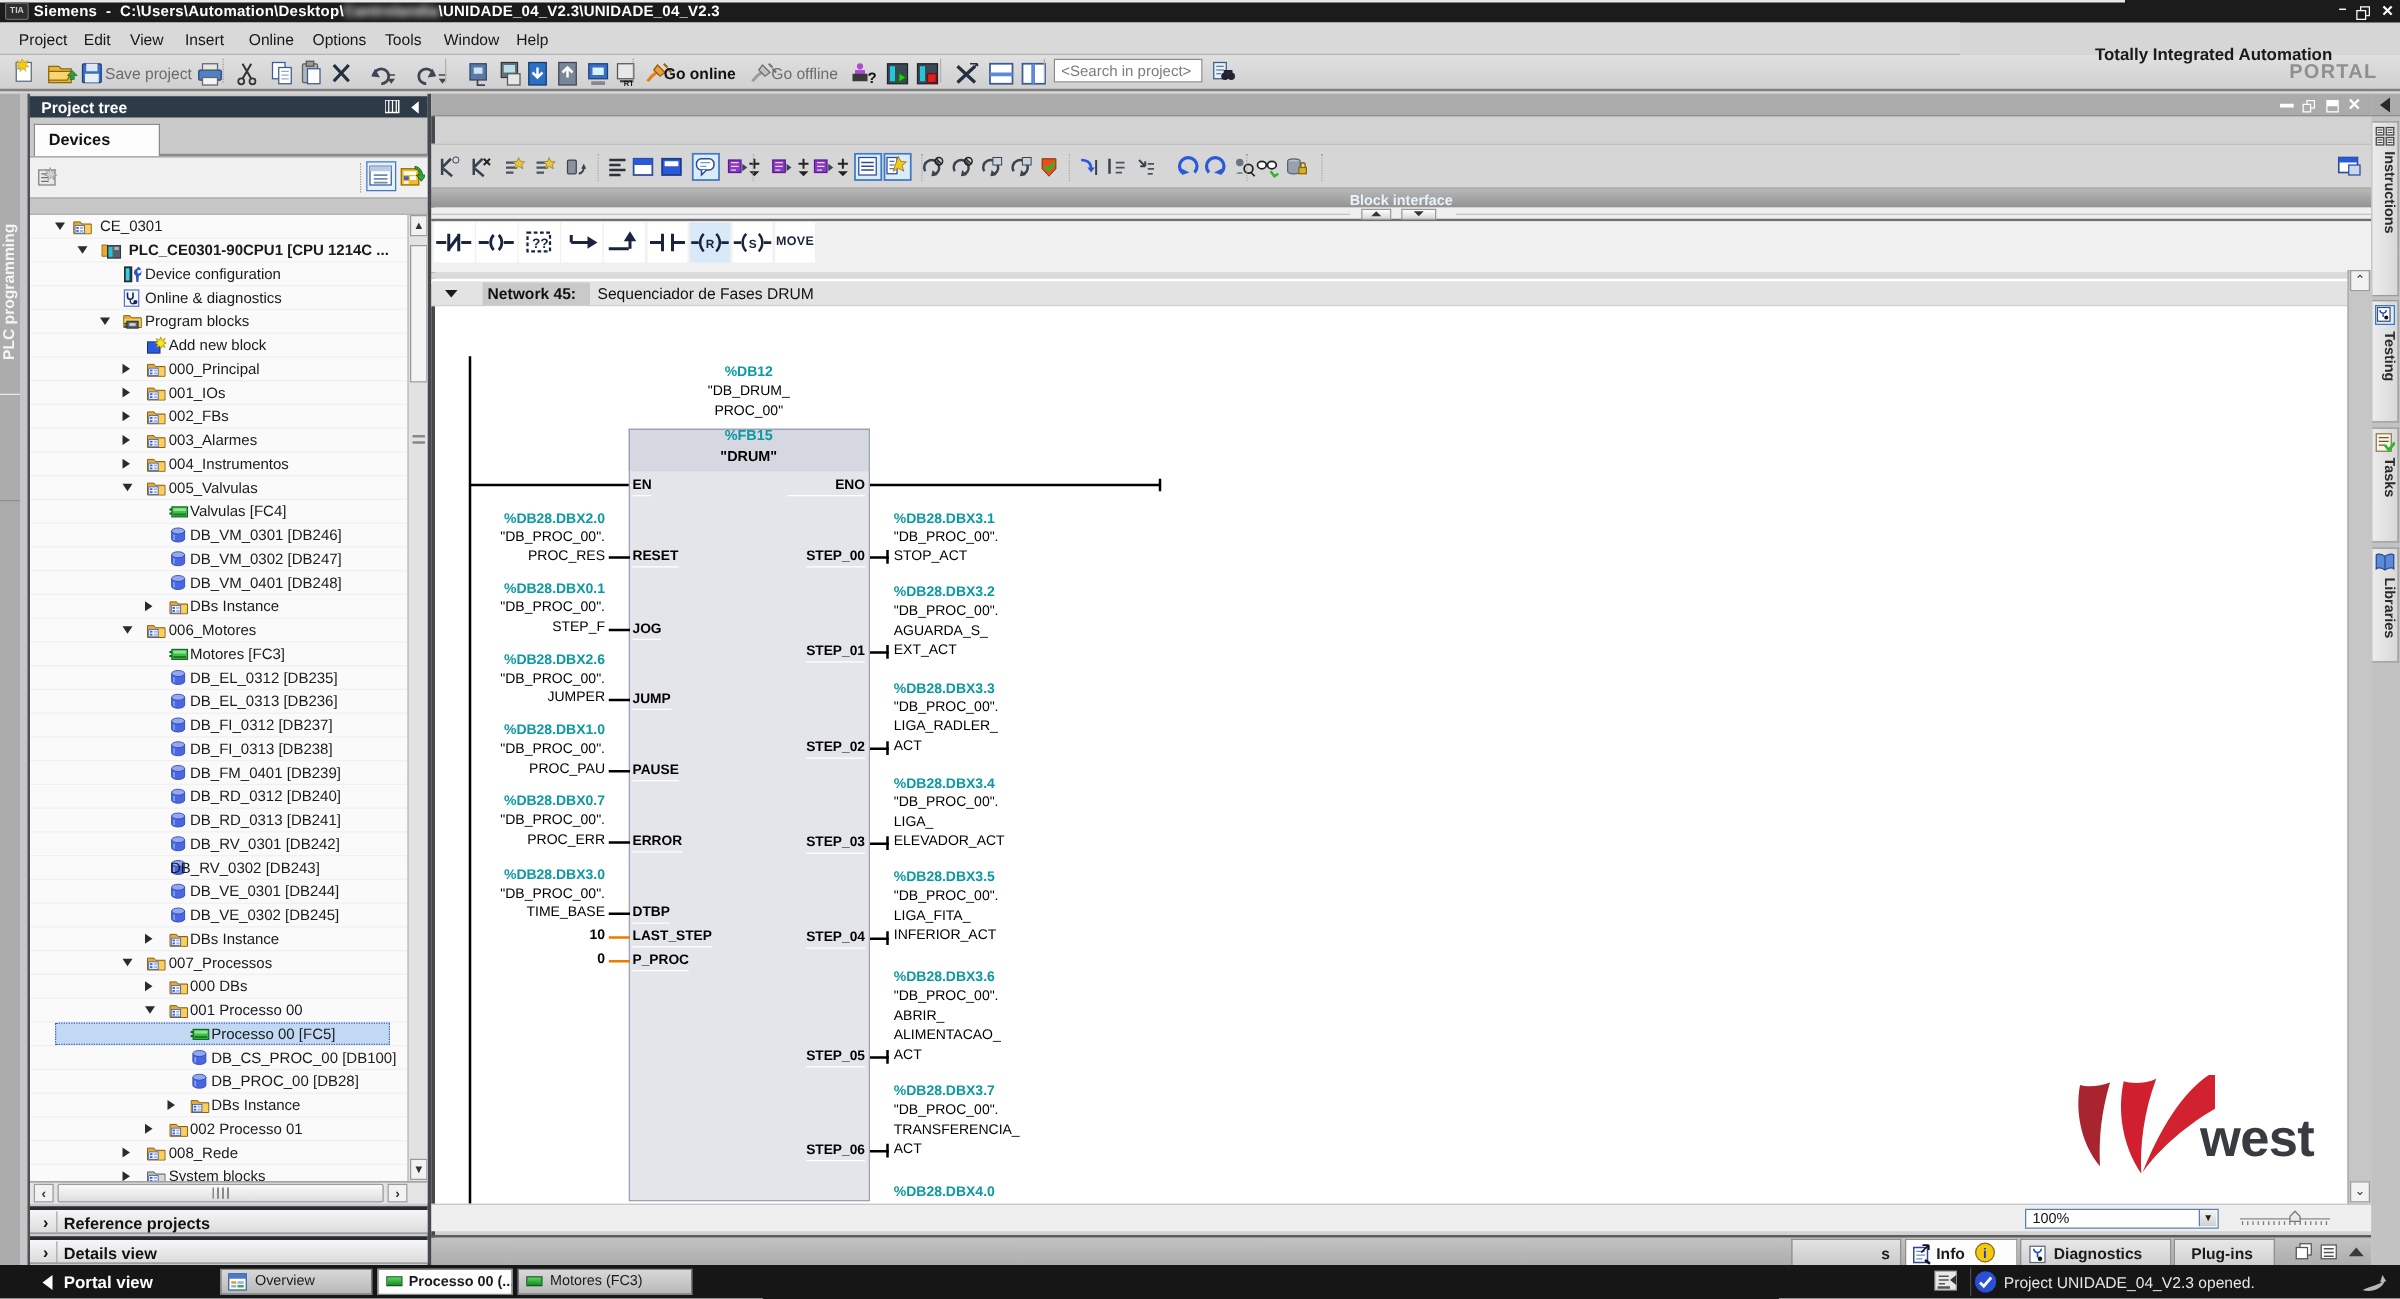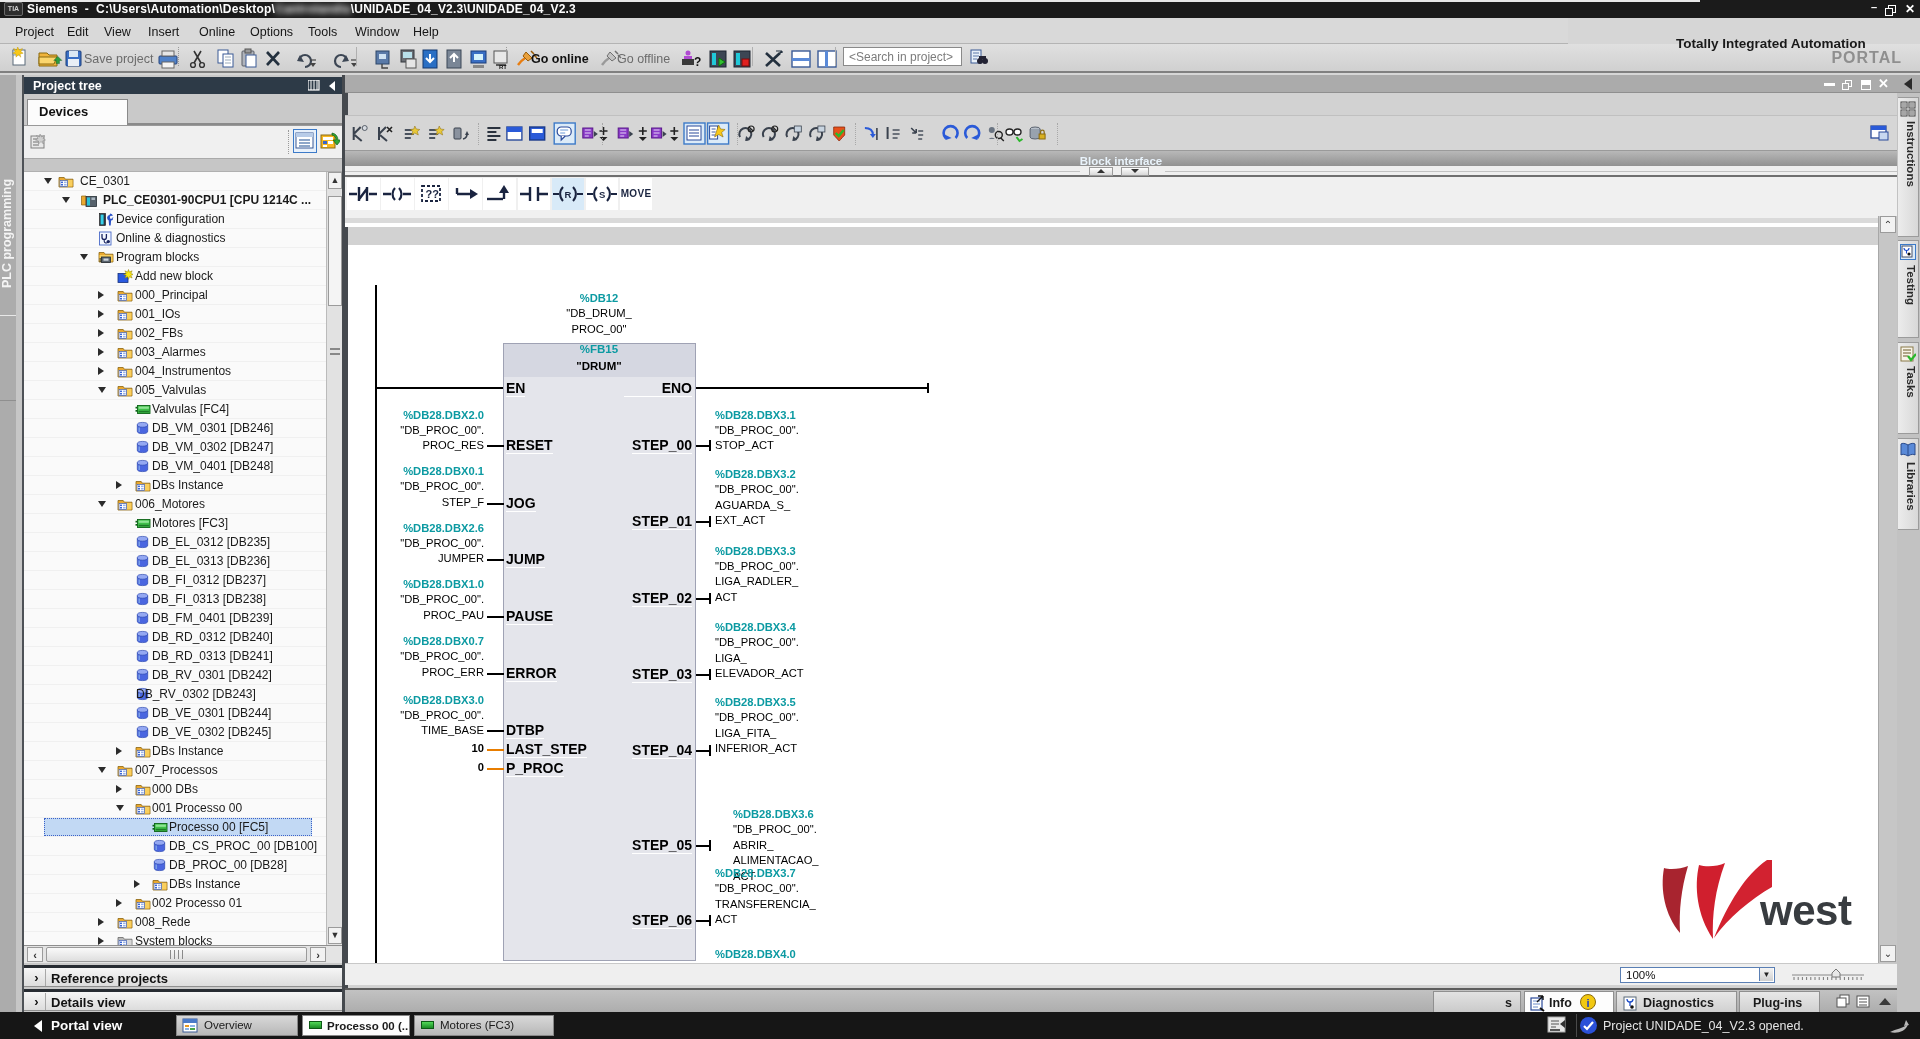--- a/index.html
+++ b/index.html
@@ -54,21 +54,21 @@
 #splitrow { position:absolute; left:0; top:91px; width:1552px; height:11px; background:#efefef; border-bottom:2px solid #6f6f6f; }
 #favbar { position:absolute; left:0; top:102px; width:1552px; height:41px; background:#f0f0f0; }
 #favgap { position:absolute; left:0; top:143px; width:1552px; height:5px; background:#dadada; }
 #whitegap { position:absolute; left:0; top:148px; width:1552px; height:4px; background:#fff; }
 #netrow { position:absolute; left:0; top:150px; width:1552px; height:20px; background:#e3e3e3; border-bottom:1px solid #cfcfcf; }
 #canvas { position:absolute; left:3px; top:170px; width:1530px; height:718px; background:#fff; }
 
 .teal { color:#0c9aa2; font-weight:bold; }
 .blue { color:#2134c4; font-weight:bold; }
 .lad { position:absolute; font-size:11.2px; color:#000; line-height:15.4px; white-space:nowrap; }
-.pin { position:absolute; font-size:14px; font-weight:bold; color:#000; border-bottom:1.5px solid #fff; line-height:14px; height:16px; }
+.pin { position:absolute; font-size:11px; font-weight:bold; color:#000; border-bottom:1.5px solid #fff; line-height:14px; height:16px; }
 .wire { position:absolute; background:#000; }
 .owire { position:absolute; background:#e87d00; }
 
 #zoomrow { position:absolute; left:0; top:888px; width:1552px; height:22px; background:#efefef; border-top:1px solid #c8c8c8; }
 #btabs { position:absolute; left:0; top:913px; width:1552px; height:24px; background:linear-gradient(#c2c2c2,#adadad); border-top:2px solid #5c5c5c; }
 .btab { position:absolute; top:1px; height:23px; background:linear-gradient(#e8e8e8,#cecece); border:1px solid #8f8f8f; border-bottom:none; font-size:12.5px; font-weight:bold; color:#1a1a1a; }
 
 #rstrip { position:absolute; left:1897px; top:75px; width:23px; height:937px; background:#c2c2c2; }
 .vtab { position:absolute; left:1px; width:21px; background:linear-gradient(90deg,#ececec,#d8d8d8); border:1px solid #9b9b9b; border-left:none; }
 .vtab .vt { position:absolute; left:2px; width:17px; color:#2a2a2a; font-size:11.5px; font-weight:bold; writing-mode:vertical-rl; text-align:left; }
@@ -1033,20 +1033,26 @@
             <path d="M11 9 a10 10 0 0 0 0 14 M21 9 a10 10 0 0 1 0 14" stroke="#1a2440" stroke-width="2" fill="none"></path>
             <text x="13" y="20" font-size="9.5" font-weight="bold" fill="#1a2440">S</text>
           </svg>
 </div>
 <div class="abs" style="left:274.8px;top:1px;width:32.5px;height:32px;background:#fff;">
 <div style="font-size:10px;font-weight:bold;color:#1a2440;text-align:center;margin-top:10px;letter-spacing:0.3px;">MOVE</div>
 </div>
 </div>
 <div id="favgap"></div>
 <div id="whitegap"></div>
+<div id="netrow">
+<div class="abs" style="left:11px;top:7px;width:0;height:0;border-left:5px solid transparent;border-right:5px solid transparent;border-top:6px solid #1a1a1a;"></div>
+<div class="abs" style="left:41px;top:1px;width:86px;height:18px;background:#c9c9c9;"></div>
+<span class="abs" style="left:45px;top:3px;font-size:12.5px;font-weight:bold;color:#111;">Network 45:</span>
+<span class="abs" style="left:133px;top:3px;font-size:12.5px;color:#111;">Sequenciador de Fases DRUM</span>
+</div>
 <div id="canvas">
 <div class="wire" style="left:26.5px;top:40px;width:2px;height:678px;"></div>
 <div class="lad" style="left:151px;top:46px;width:200px;text-align:center;"><span class="teal">%DB12</span><br>"DB_DRUM_<br>PROC_00"</div>
 <div class="abs" style="left:154.5px;top:97.5px;width:193px;height:618px;background:#e4e5eb;border:1px solid #9fa2b4;"></div>
 <div class="abs" style="left:154.5px;top:97.5px;width:193px;height:34.5px;background:#d5d7e1;border:1px solid #9fa2b4;border-bottom:none;"></div>
 <div class="lad" style="left:154.5px;top:96px;width:193px;text-align:center;line-height:16.5px;font-size:11.5px;"><span class="teal">%FB15</span><br><b>"DRUM"</b></div>
 <div class="wire" style="left:28px;top:142px;width:127px;height:2px;"></div>
 <div class="wire" style="left:347.5px;top:142px;width:232px;height:2px;"></div>
 <div class="wire" style="left:578.5px;top:138px;width:2px;height:10px;"></div>
 <div class="pin" style="left:158px;top:135.5px;">EN</div>
@@ -1094,21 +1100,21 @@
 <div class="lad" style="right:1394px;top:332px;text-align:right;"><span class="teal">%DB28.DBX1.0</span><br>"DB_PROC_00".<br>PROC_PAU</div>
 <div class="lad" style="right:1394px;top:389px;text-align:right;"><span class="teal">%DB28.DBX0.7</span><br>"DB_PROC_00".<br>PROC_ERR</div>
 <div class="lad" style="right:1394px;top:447.6px;text-align:right;"><span class="teal">%DB28.DBX3.0</span><br>"DB_PROC_00".<br>TIME_BASE</div>
 <div class="lad blue" style="right:1394px;top:496px;text-align:right;">10</div>
 <div class="lad blue" style="right:1394px;top:515px;text-align:right;">0</div>
 <div class="lad" style="left:367px;top:162.5px;"><span class="teal">%DB28.DBX3.1</span><br>"DB_PROC_00".<br>STOP_ACT</div>
 <div class="lad" style="left:367px;top:222px;"><span class="teal">%DB28.DBX3.2</span><br>"DB_PROC_00".<br>AGUARDA_S_<br>EXT_ACT</div>
 <div class="lad" style="left:367px;top:298.5px;"><span class="teal">%DB28.DBX3.3</span><br>"DB_PROC_00".<br>LIGA_RADLER_<br>ACT</div>
 <div class="lad" style="left:367px;top:375px;"><span class="teal">%DB28.DBX3.4</span><br>"DB_PROC_00".<br>LIGA_<br>ELEVADOR_ACT</div>
 <div class="lad" style="left:367px;top:450px;"><span class="teal">%DB28.DBX3.5</span><br>"DB_PROC_00".<br>LIGA_FITA_<br>INFERIOR_ACT</div>
-<div class="lad" style="left:385px;top:530px;margin-top:32px;"><span class="teal">%DB28.DBX3.6</span><br>"DB_PROC_00".<br>ABRIR_<br>ALIMENTACAO_<br>ACT</div>
+<div class="lad" style="left:367px;top:530px;"><span class="teal">%DB28.DBX3.6</span><br>"DB_PROC_00".<br>ABRIR_<br>ALIMENTACAO_<br>ACT</div>
 <div class="lad" style="left:367px;top:621px;"><span class="teal">%DB28.DBX3.7</span><br>"DB_PROC_00".<br>TRANSFERENCIA_<br>ACT</div>
 <div class="lad" style="left:367px;top:702px;"><span class="teal">%DB28.DBX4.0</span></div>
 <svg class="abs" style="left:1307px;top:610px;" width="205" height="90" viewBox="0 0 205 90">
 <path d="M59,83 C73,48 91,19 112,5 L117,5 L117,32 C96,44 73,63 59,83 Z" fill="#d22230"></path>
 <path d="M44,10 C39,32 42,60 58,84 C57,60 60,35 70,8 C62,12 50,12 44,10 Z" fill="#d01f2e"></path>
 <path d="M9,13 C5,35 10,60 25,78 C24,55 26,35 33,11 C26,14 15,15 9,13 Z" fill="#a8242f"></path>
 <text x="105" y="70" font-family="Liberation Sans, sans-serif" font-size="42" font-weight="bold" fill="#383c40" letter-spacing="-0.5">west</text>
 </svg>
 </div>
 <div id="zoomrow">

